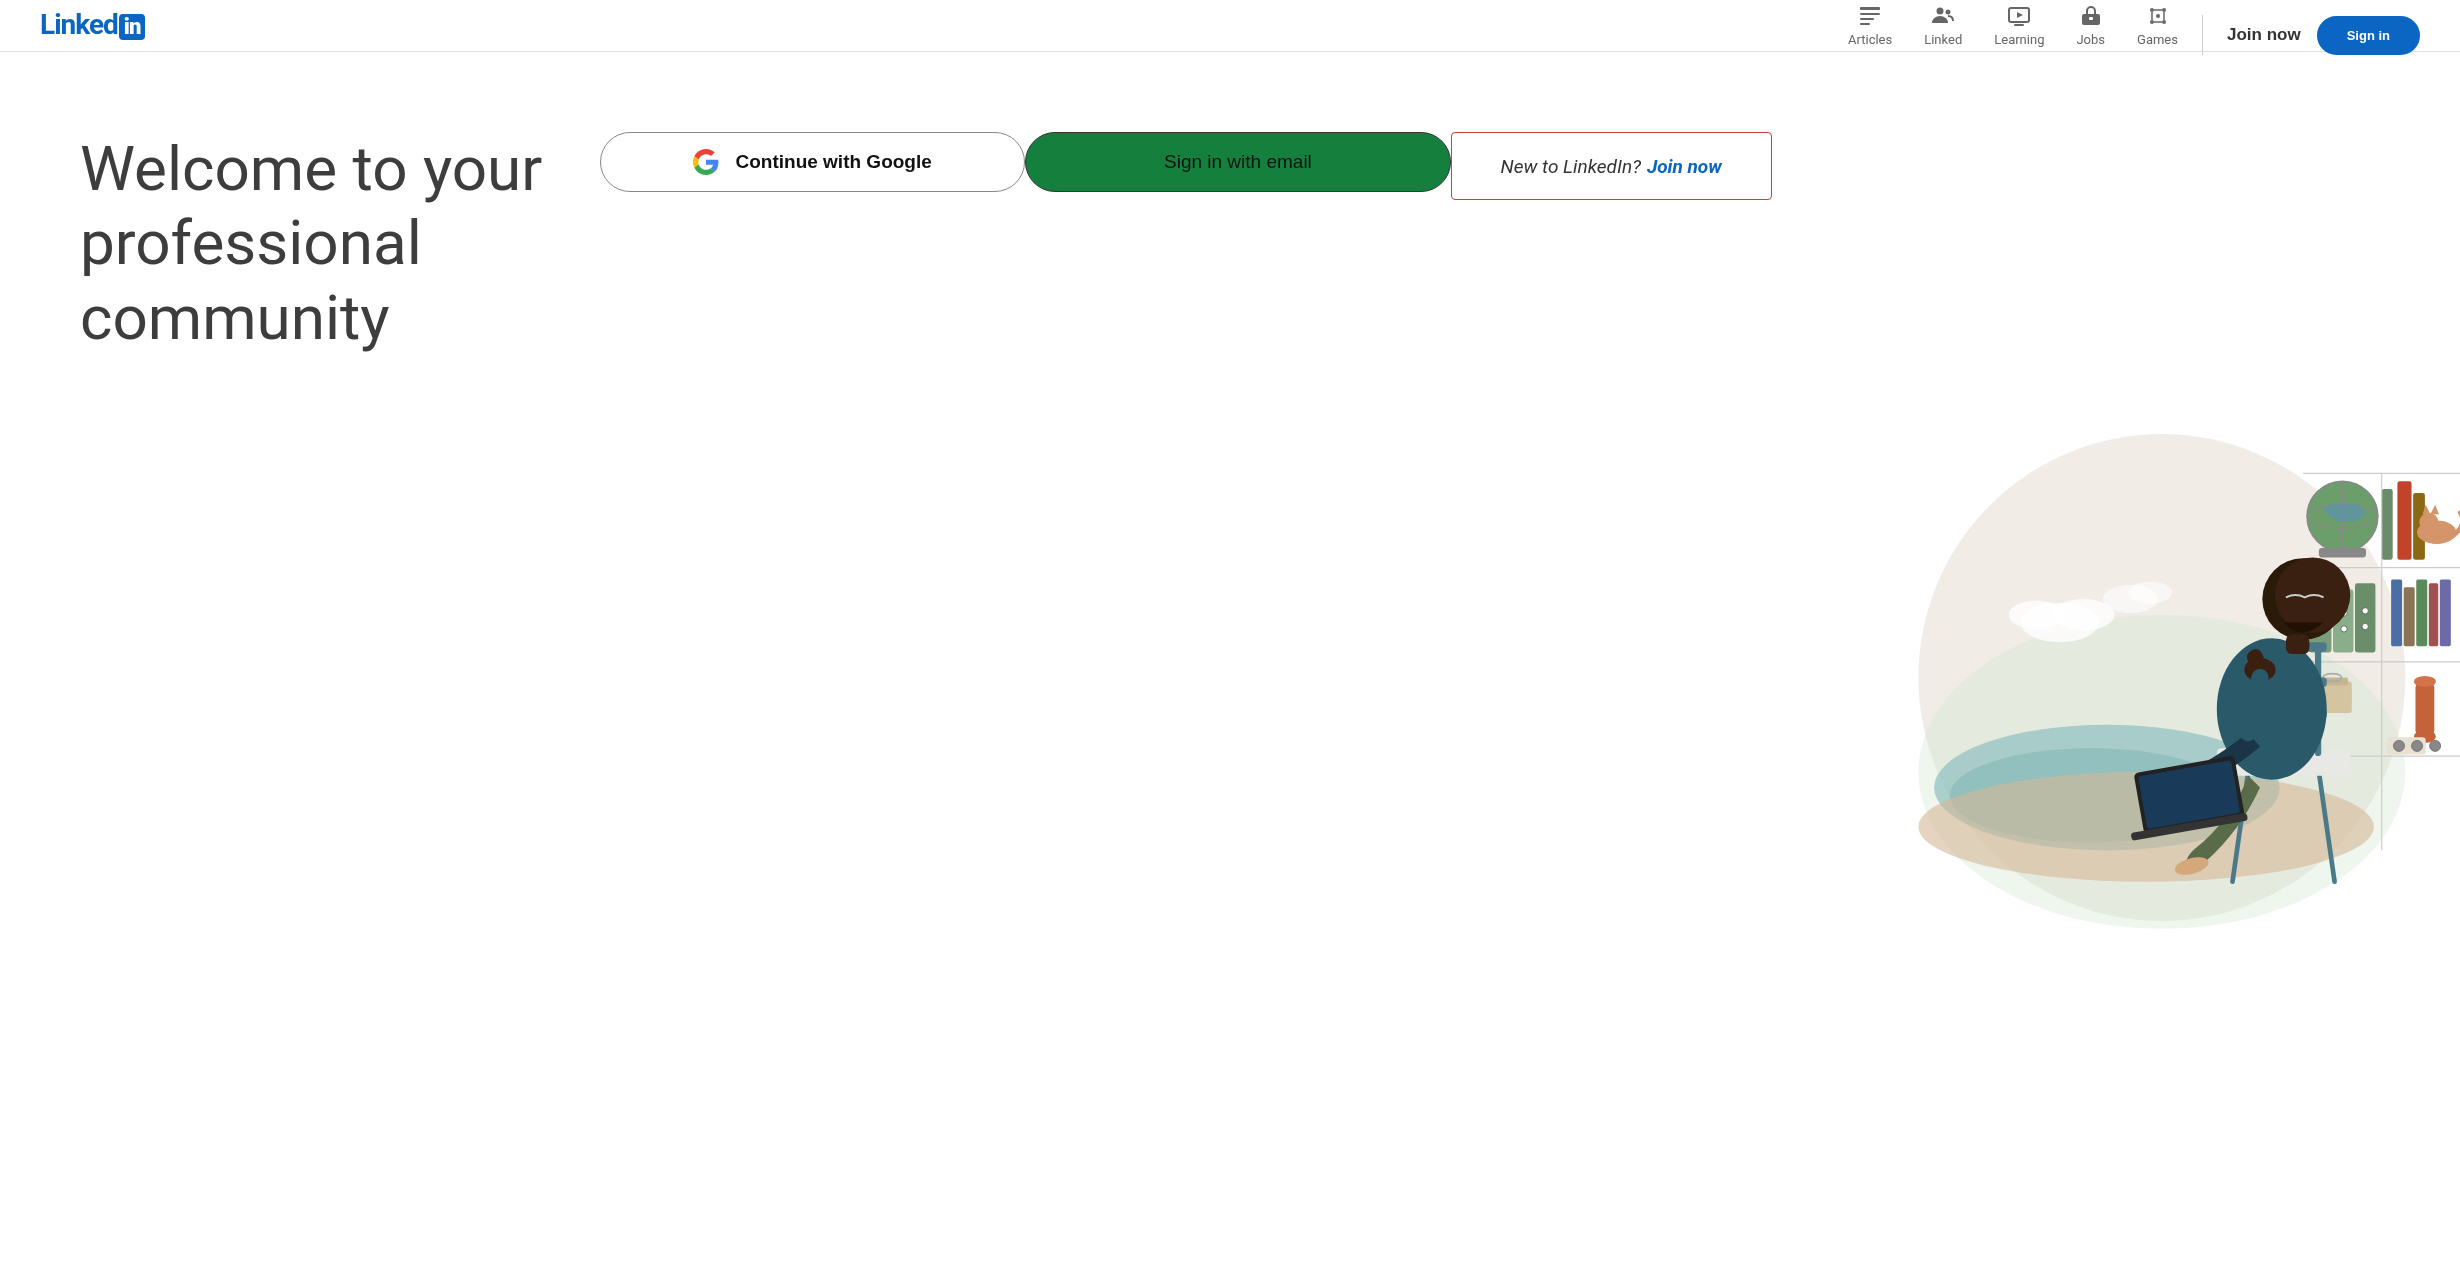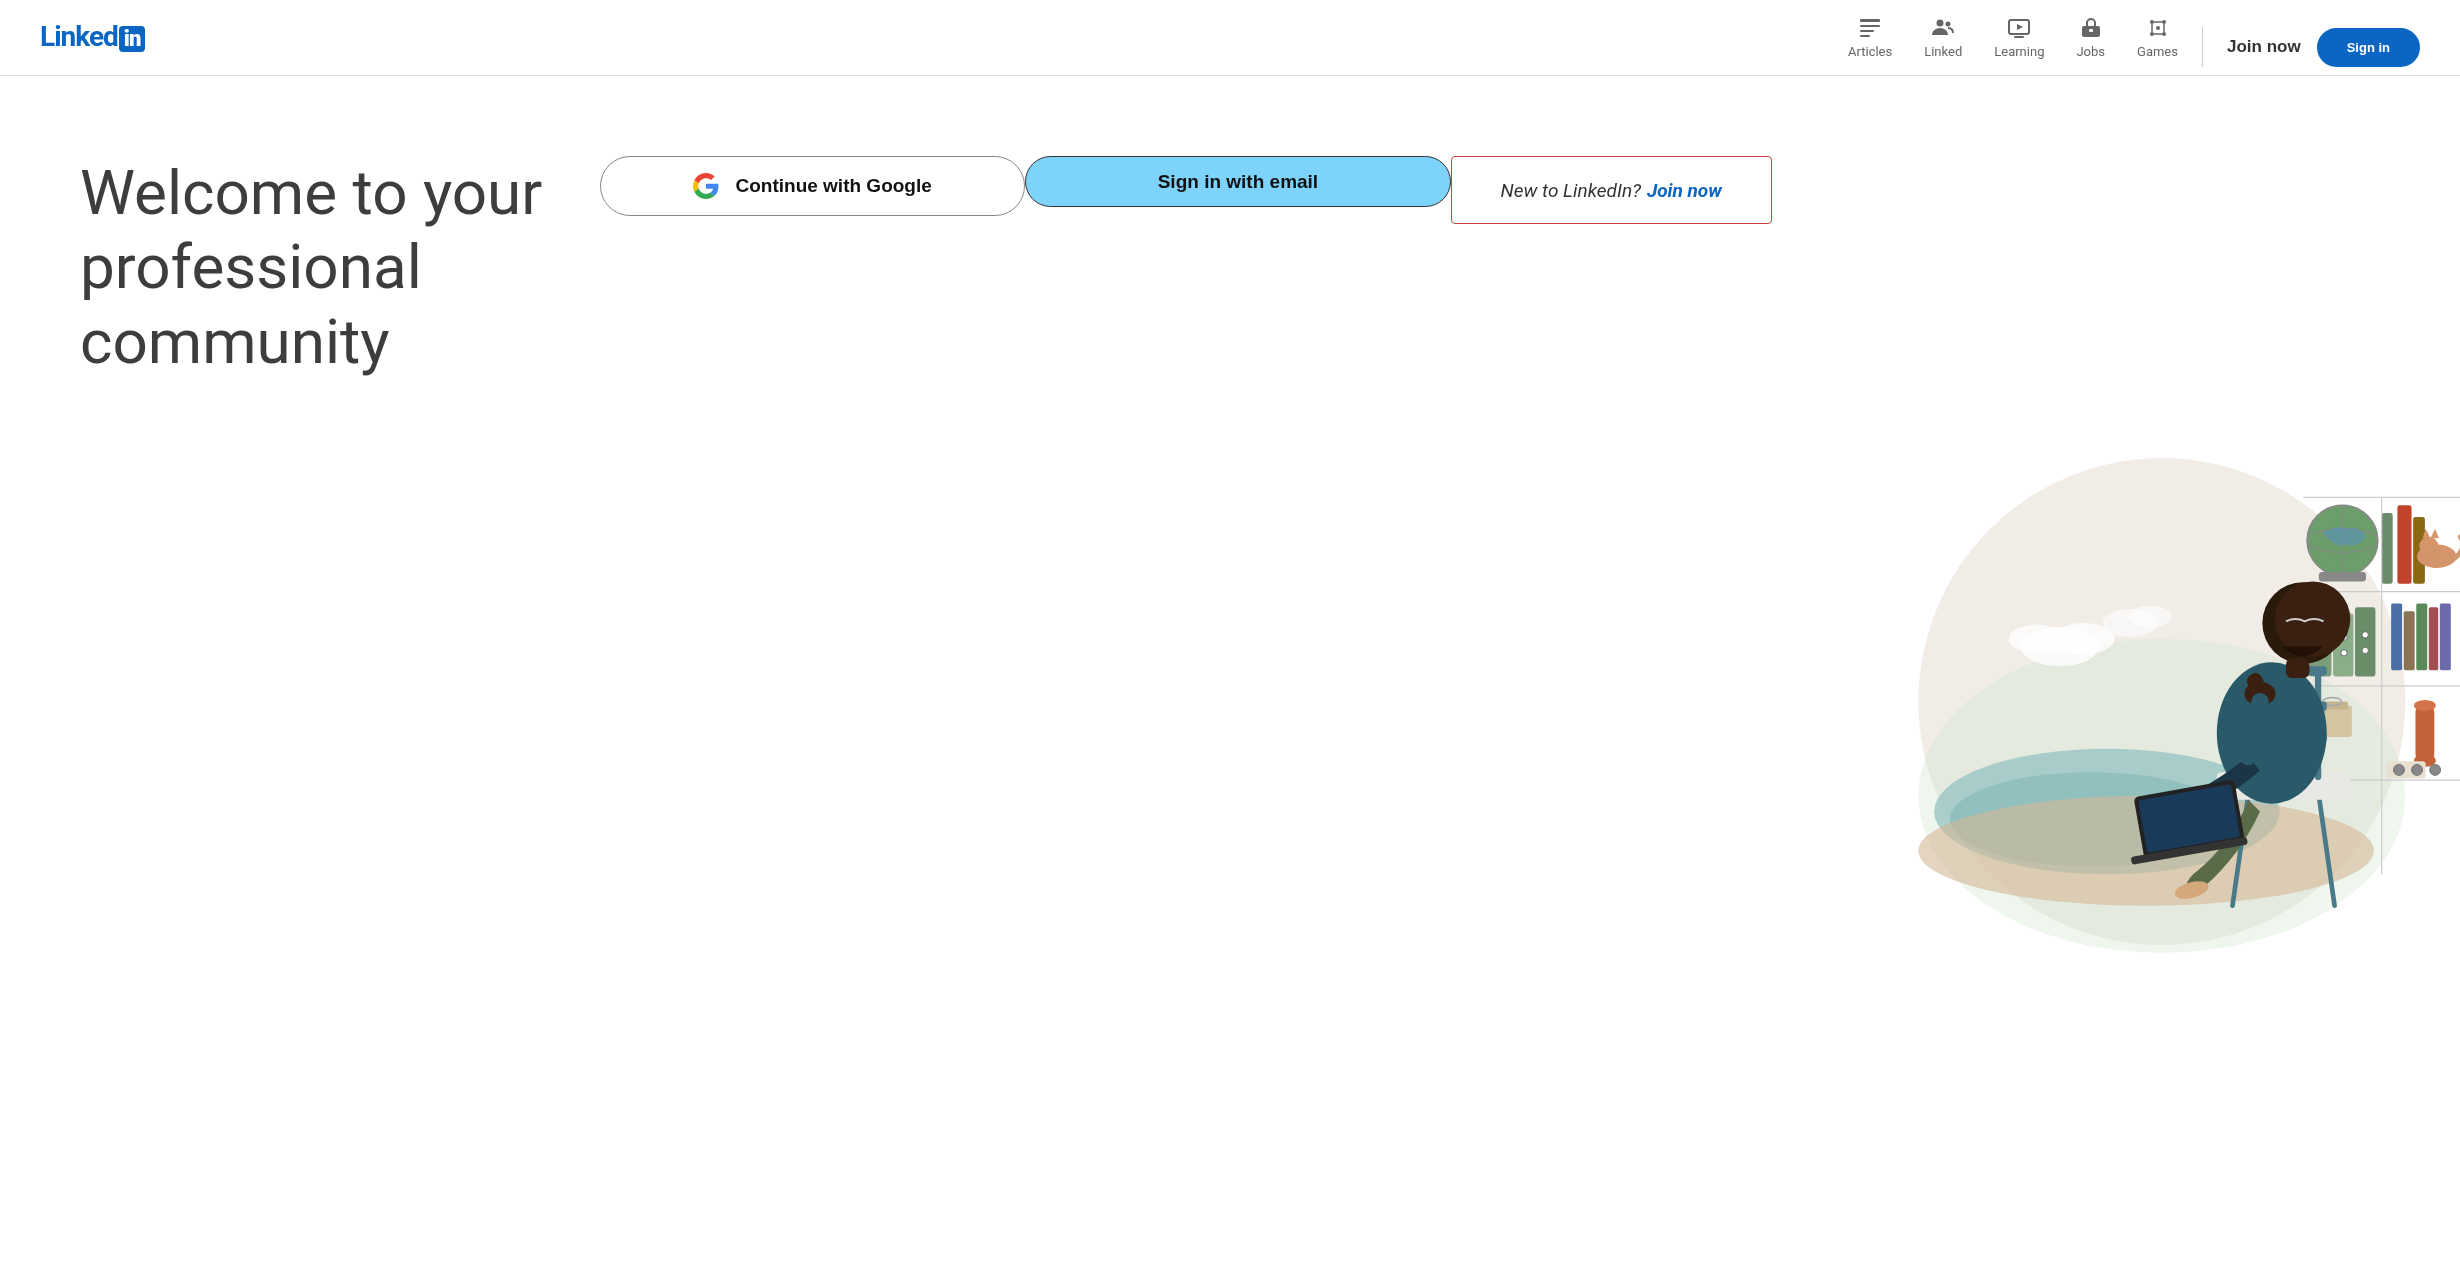--- a/index.html
+++ b/index.html
@@ -8,21 +8,21 @@
       background: #fff;
       overflow-x: hidden;
     }
 
     
     header {
       display: flex;
       align-items: center;
       justify-content: space-between;
       padding: 0 40px;
-      height: 76px;
+      height: 52px;
       background: #fff;
       border-bottom: 1px solid #e0e0e0;
       position: sticky;
       top: 0;
       z-index: 100;
     }
 
     .logo-wrap {
       display: flex;
       align-items: center;
@@ -151,26 +151,26 @@
       cursor: pointer;
       margin-bottom: 16px;
       transition: background 0.15s, box-shadow 0.15s;
     }
 
     .btn-email {
       display: flex;
       align-items: center;
       justify-content: center;
       width: 490px;
-      height: 51px;
+      height: 60px;
       border: 1.5px solid #333;
       border-radius: 30px;
-      background: #7dd3fc;
+      background: #15803d;
       font-size: 19px;
-      font-weight: 700;
+      font-weight: 400;
       color: #111;
       cursor: pointer;
       margin-bottom: 20px;
       transition: background 0.15s, box-shadow 0.15s;
     }
 
     .legal-text {
       font-size: 13px;
       color: #666;
       max-width: 490px;

